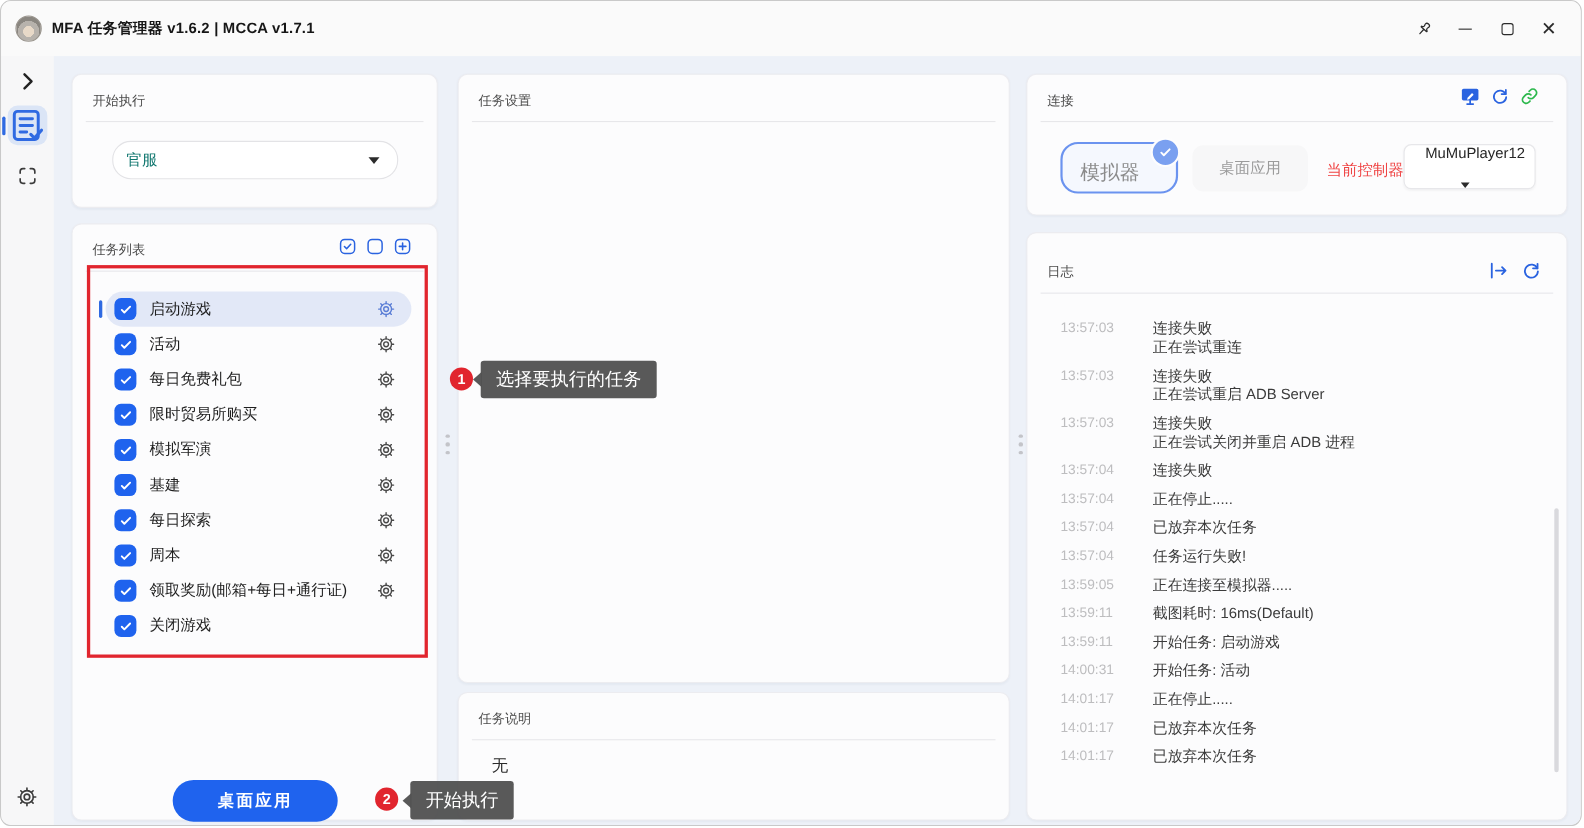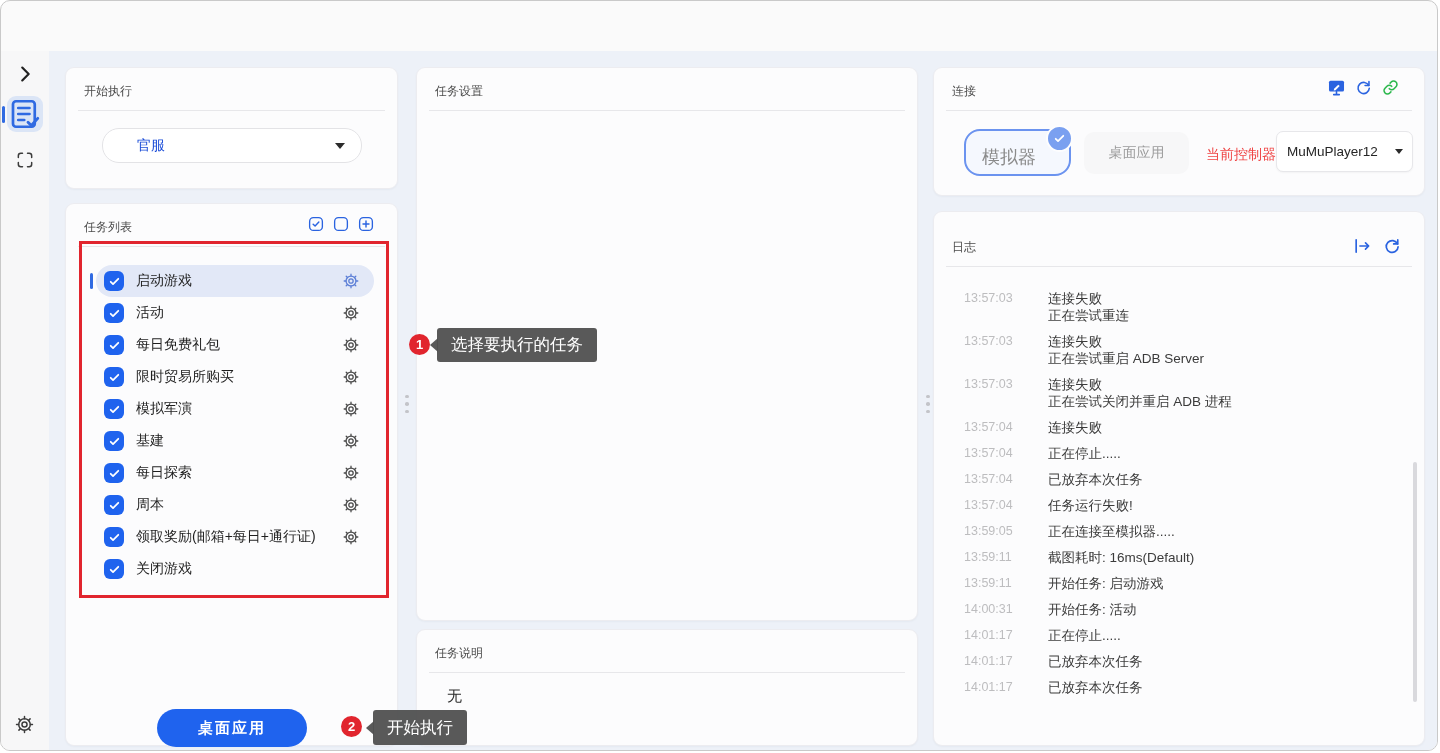--- a/index.html
+++ b/index.html
@@ -31,21 +31,21 @@
   
   .content{position:absolute;left:48px;top:50px;right:0;bottom:0;background:#edf1f8;}
   .card{position:absolute;background:#fcfcfd;border:1px solid #ececf0;border-radius:9px;
     box-shadow:0 1px 2px rgba(30,40,70,.04);box-sizing:border-box;}
   .card-title{position:absolute;left:18px;top:15px;font-size:12px;color:#4b4b4b;}
   .card-divider{position:absolute;left:12px;right:12px;top:42px;height:1px;background:#e7e7ea;}
   
   .card-resource{left:16px;top:16px;width:333px;height:122px;}
   .res-dropdown{position:absolute;left:36px;top:60px;width:260px;height:35px;background:#fff;
     border:1px solid #e3e3e6;border-radius:17px;display:flex;align-items:center;box-sizing:border-box;}
-  .res-dropdown .val{margin-left:34px;font-size:14px;color:#1d4ed8;flex:1;}
+  .res-dropdown .val{margin-left:12px;font-size:14px;color:#0f766e;flex:1;}
   .caret{width:0;height:0;border-left:5px solid transparent;border-right:5px solid transparent;
     border-top:6px solid #2b2b2b;margin-right:16px;}
   
   .card-tasks{left:16px;top:152px;width:333px;height:543px;}
   .hdr-icons{position:absolute;right:22px;top:11px;display:flex;gap:7px;color:#2a63e0;}
   .hdr-icons svg{width:18px;height:18px;}
   .task-rows{position:absolute;left:30px;top:61px;width:278px;}
   .task-row{height:32px;display:flex;align-items:center;border-radius:16px;position:relative;}
   .task-row.selected{background:#e2e8f7;justify-content:flex-end;}
   .task-check{width:20px;height:20px;margin-left:8px;border-radius:6px;background:var(--accent,#1f63ee);
@@ -76,23 +76,23 @@
   .icon-blue{color:#2a63e0;} .icon-green{color:var(--link-green,#2db84d);}
   .emu-btn{position:absolute;left:30px;top:61px;width:107px;height:47px;border-radius:16px;
     background:#f5f8fe;border:2px solid #6b93ef;box-sizing:border-box;}
   .emu-label{position:absolute;left:16px;top:14px;font-size:18px;color:#8b8b8b;}
   .emu-badge{position:absolute;right:-4px;top:-6px;width:27px;height:27px;border-radius:50%;
     background:#7aa0f0;border:2px solid #fdfdfe;display:flex;align-items:center;justify-content:center;color:#fff;box-sizing:border-box;}
   .emu-badge svg{width:13px;height:13px;}
   .desk-btn{position:absolute;left:150px;top:64px;width:105px;height:42px;border-radius:10px;
     background:#f7f7f8;display:flex;align-items:center;justify-content:center;font-size:14px;color:#9b9b9b;}
   .ctrl-label{position:absolute;left:272px;top:78px;font-size:14px;color:#ef4444;}
-  .ctrl-dropdown{position:absolute;left:342px;top:63px;width:137px;height:41px;background:#fff;
+  .ctrl-dropdown{position:absolute;left:342px;top:63px;width:120px;height:41px;background:#fff;
     border:1px solid #e7e7ea;border-radius:7px;display:flex;align-items:center;box-sizing:border-box;
-    box-shadow:0 1px 2px rgba(0,0,0,.04);}
+    box-shadow:0 1px 2px rgba(0,0,0,.04);flex-direction:column;}
   .ctrl-dropdown .val{margin-left:10px;font-size:13.5px;color:#262626;flex:1;}
   .ctrl-dropdown .caret{border-left-width:4.5px;border-right-width:4.5px;border-top-width:5.5px;margin-right:9px;}
   
   .card-log{left:884px;top:160px;width:492px;height:535px;}
   .card-log .card-title{top:27px;}
   .card-log .card-divider{top:54px;}
   .log-icons{position:absolute;right:22px;top:24px;display:flex;gap:10px;color:#2a63e0;}
   .log-icons svg{width:20px;height:20px;}
   .log-list{position:absolute;left:30px;top:78px;right:26px;}
   .log-entry{display:flex;margin-bottom:9px;}
@@ -169,20 +169,40 @@
       <g transform="rotate(42 12 12)">
         <path d="M12 3.2c-1.9 0-3 1.1-3 2.5 0 1.2.6 1.9.6 3.1 0 1-.8 1.7-2.1 2.2-.6.25-.45 1.1.15 1.2h8.7c.6-.1.75-.95.15-1.2-1.3-.5-2.1-1.2-2.1-2.2 0-1.2.6-1.9.6-3.1 0-1.4-1.1-2.5-3-2.5z" fill="none" stroke="currentColor" stroke-width="1.6" stroke-linejoin="round"></path>
         <path d="M12 12.6v7.2" fill="none" stroke="currentColor" stroke-width="1.6" stroke-linecap="round"></path>
       </g>
     </symbol>
   </defs>
 </svg>
 
 <div class="window">
 
+  <div class="titlebar">
+    <div class="app-icon"></div>
+    <span class="win-title">MFA 任务管理器 v1.6.2 | MCCA v1.7.1</span>
+    <div class="tb-controls">
+      <button class="tb-btn">
+          <svg>
+            <use href="#i-pin"></use>
+          </svg>
+        </button>
+      <button class="tb-btn">
+          <span class="min-glyph"></span>
+        </button>
+      <button class="tb-btn">
+          <span class="max-glyph"></span>
+        </button>
+      <button class="tb-btn">
+          <span class="close-glyph">✕</span>
+        </button>
+    </div>
+  </div>
 
   <div class="rail">
     <div class="rail-chevron"><svg>
           <use href="#i-chevron-right"></use>
         </svg></div>
     <div class="rail-indicator"></div>
     <div class="rail-item-selected">
         <svg>
           <use href="#i-tasklist"></use>
         </svg>

